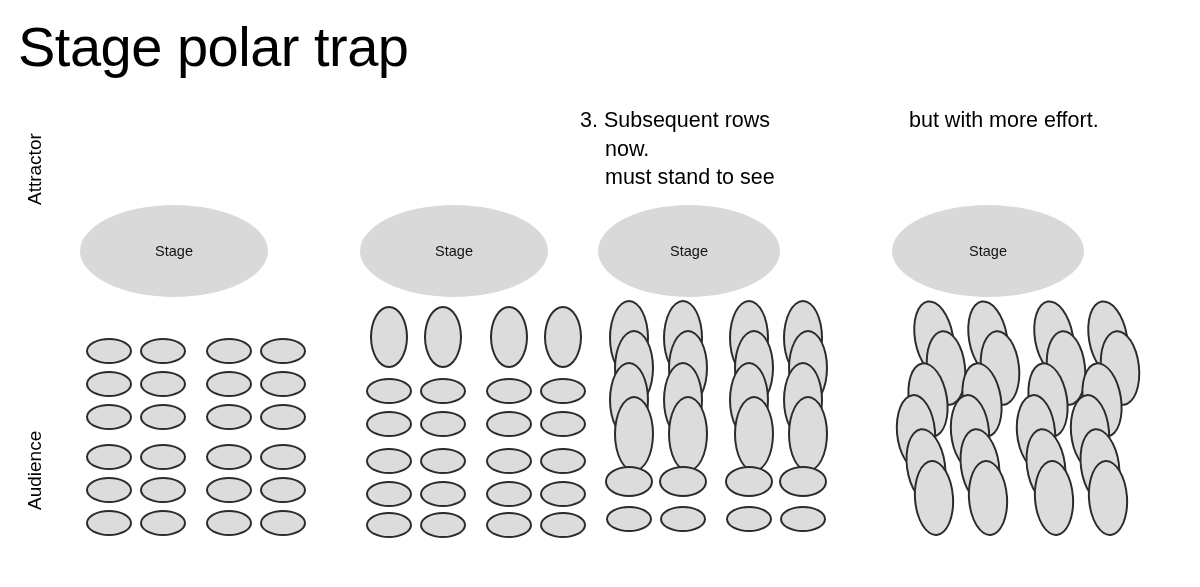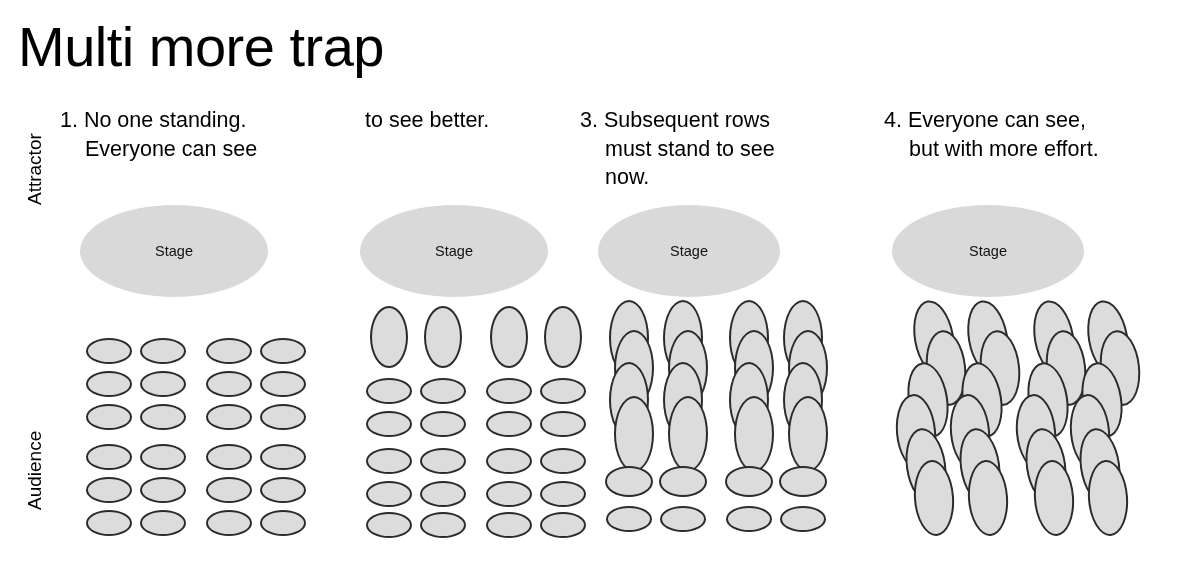--- a/index.html
+++ b/index.html
@@ -93,30 +93,26 @@
     position: absolute;
     background: #dcdcdc;
     border: 2.2px solid #2b2b2b;
     border-radius: 50%;
     box-sizing: border-box;
   }
 </style>
 </head>
 <body>
 
-<div id="page-title">Multi more trap</div>
+<div id="page-title">Stage polar trap</div>
 
 <div class="axis-label" id="axis-attractor">Attractor</div>
 <div class="axis-label" id="axis-audience">Audience</div>
 
 <div class="panel" id="panel-1">
-  <div class="panel-caption">
-    <span class="cap-hang">1. No one standing.</span>
-    <span class="cap-hang" style="padding-left:25px;text-indent:0">Everyone can see</span>
-  </div>
   <div class="stage" style="left:32px; top:205px; width:188px; height:92px;">
     <span class="stage-label">Stage</span>
   </div>
   <div class="audience">
       <div class="person" style="left: 38px; top: 338px; width: 46px; height: 26px; z-index: 10;"></div>
       <div class="person" style="left: 92px; top: 338px; width: 46px; height: 26px; z-index: 10;"></div>
       <div class="person" style="left: 158px; top: 338px; width: 46px; height: 26px; z-index: 10;"></div>
       <div class="person" style="left: 212px; top: 338px; width: 46px; height: 26px; z-index: 10;"></div>
       <div class="person" style="left: 38px; top: 371px; width: 46px; height: 26px; z-index: 11;"></div>
       <div class="person" style="left: 92px; top: 371px; width: 46px; height: 26px; z-index: 11;"></div>
@@ -136,21 +132,20 @@
       <div class="person" style="left: 212px; top: 477px; width: 46px; height: 26px; z-index: 14;"></div>
       <div class="person" style="left: 38px; top: 510px; width: 46px; height: 26px; z-index: 15;"></div>
       <div class="person" style="left: 92px; top: 510px; width: 46px; height: 26px; z-index: 15;"></div>
       <div class="person" style="left: 158px; top: 510px; width: 46px; height: 26px; z-index: 15;"></div>
       <div class="person" style="left: 212px; top: 510px; width: 46px; height: 26px; z-index: 15;"></div>
     </div>
 </div>
 
 <div class="panel" id="panel-2">
   <div class="panel-caption">
-    <span class="cap-hang" style="padding-left:25px;text-indent:0">to see better.</span>
   </div>
   <div class="stage" style="left:32px; top:205px; width:188px; height:92px;">
     <span class="stage-label">Stage</span>
   </div>
   <div class="audience">
       <div class="person" style="left: 42px; top: 306px; width: 38px; height: 62px; z-index: 30;"></div>
       <div class="person" style="left: 96px; top: 306px; width: 38px; height: 62px; z-index: 30;"></div>
       <div class="person" style="left: 162px; top: 306px; width: 38px; height: 62px; z-index: 30;"></div>
       <div class="person" style="left: 216px; top: 306px; width: 38px; height: 62px; z-index: 30;"></div>
       <div class="person" style="left: 38px; top: 378px; width: 46px; height: 26px; z-index: 10;"></div>
@@ -172,22 +167,22 @@
       <div class="person" style="left: 38px; top: 512px; width: 46px; height: 26px; z-index: 14;"></div>
       <div class="person" style="left: 92px; top: 512px; width: 46px; height: 26px; z-index: 14;"></div>
       <div class="person" style="left: 158px; top: 512px; width: 46px; height: 26px; z-index: 14;"></div>
       <div class="person" style="left: 212px; top: 512px; width: 46px; height: 26px; z-index: 14;"></div>
     </div>
 </div>
 
 <div class="panel" id="panel-3">
   <div class="panel-caption">
     <span class="cap-hang">3. Subsequent rows</span>
+    <span class="cap-hang" style="padding-left:25px;text-indent:0">now.</span>
     <span class="cap-hang" style="padding-left:25px;text-indent:0">must stand to see</span>
-    <span class="cap-hang" style="padding-left:25px;text-indent:0">now.</span>
   </div>
   <div class="stage" style="left:30px; top:205px; width:182px; height:92px;">
     <span class="stage-label">Stage</span>
   </div>
   <div class="audience">
       <div class="person" style="left: 41px; top: 300px; width: 40px; height: 76px; z-index: 20;"></div>
       <div class="person" style="left: 95px; top: 300px; width: 40px; height: 76px; z-index: 20;"></div>
       <div class="person" style="left: 161px; top: 300px; width: 40px; height: 76px; z-index: 20;"></div>
       <div class="person" style="left: 215px; top: 300px; width: 40px; height: 76px; z-index: 20;"></div>
       <div class="person" style="left: 46px; top: 330px; width: 40px; height: 76px; z-index: 21;"></div>
@@ -208,21 +203,20 @@
       <div class="person" style="left: 211px; top: 466px; width: 48px; height: 31px; z-index: 40;"></div>
       <div class="person" style="left: 38px; top: 506px; width: 46px; height: 26px; z-index: 41;"></div>
       <div class="person" style="left: 92px; top: 506px; width: 46px; height: 26px; z-index: 41;"></div>
       <div class="person" style="left: 158px; top: 506px; width: 46px; height: 26px; z-index: 41;"></div>
       <div class="person" style="left: 212px; top: 506px; width: 46px; height: 26px; z-index: 41;"></div>
     </div>
 </div>
 
 <div class="panel" id="panel-4">
   <div class="panel-caption">
-    <span class="cap-hang">4. Everyone can see,</span>
     <span class="cap-hang" style="padding-left:25px;text-indent:0">but with more effort.</span>
   </div>
   <div class="stage" style="left:20px; top:205px; width:192px; height:92px;">
     <span class="stage-label">Stage</span>
   </div>
   <div class="audience">
       <div class="person" style="left: 42px; top: 300px; width: 40px; height: 76px; z-index: 20; transform: rotate(-10deg);"></div>
       <div class="person" style="left: 96px; top: 300px; width: 40px; height: 76px; z-index: 20; transform: rotate(-10deg);"></div>
       <div class="person" style="left: 162px; top: 300px; width: 40px; height: 76px; z-index: 20; transform: rotate(-10deg);"></div>
       <div class="person" style="left: 216px; top: 300px; width: 40px; height: 76px; z-index: 20; transform: rotate(-10deg);"></div>

